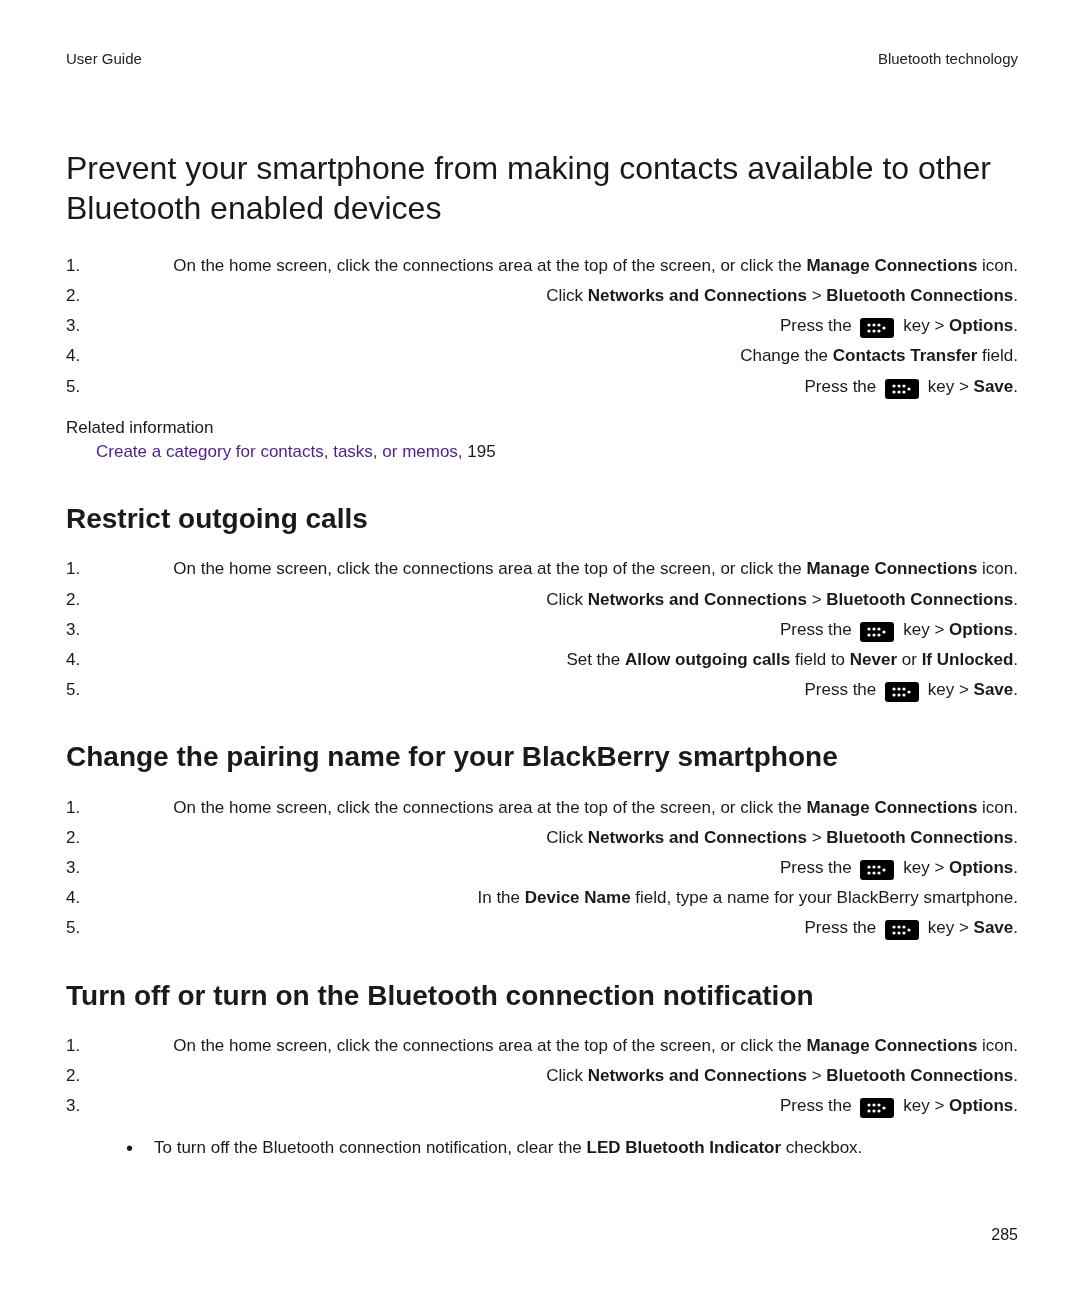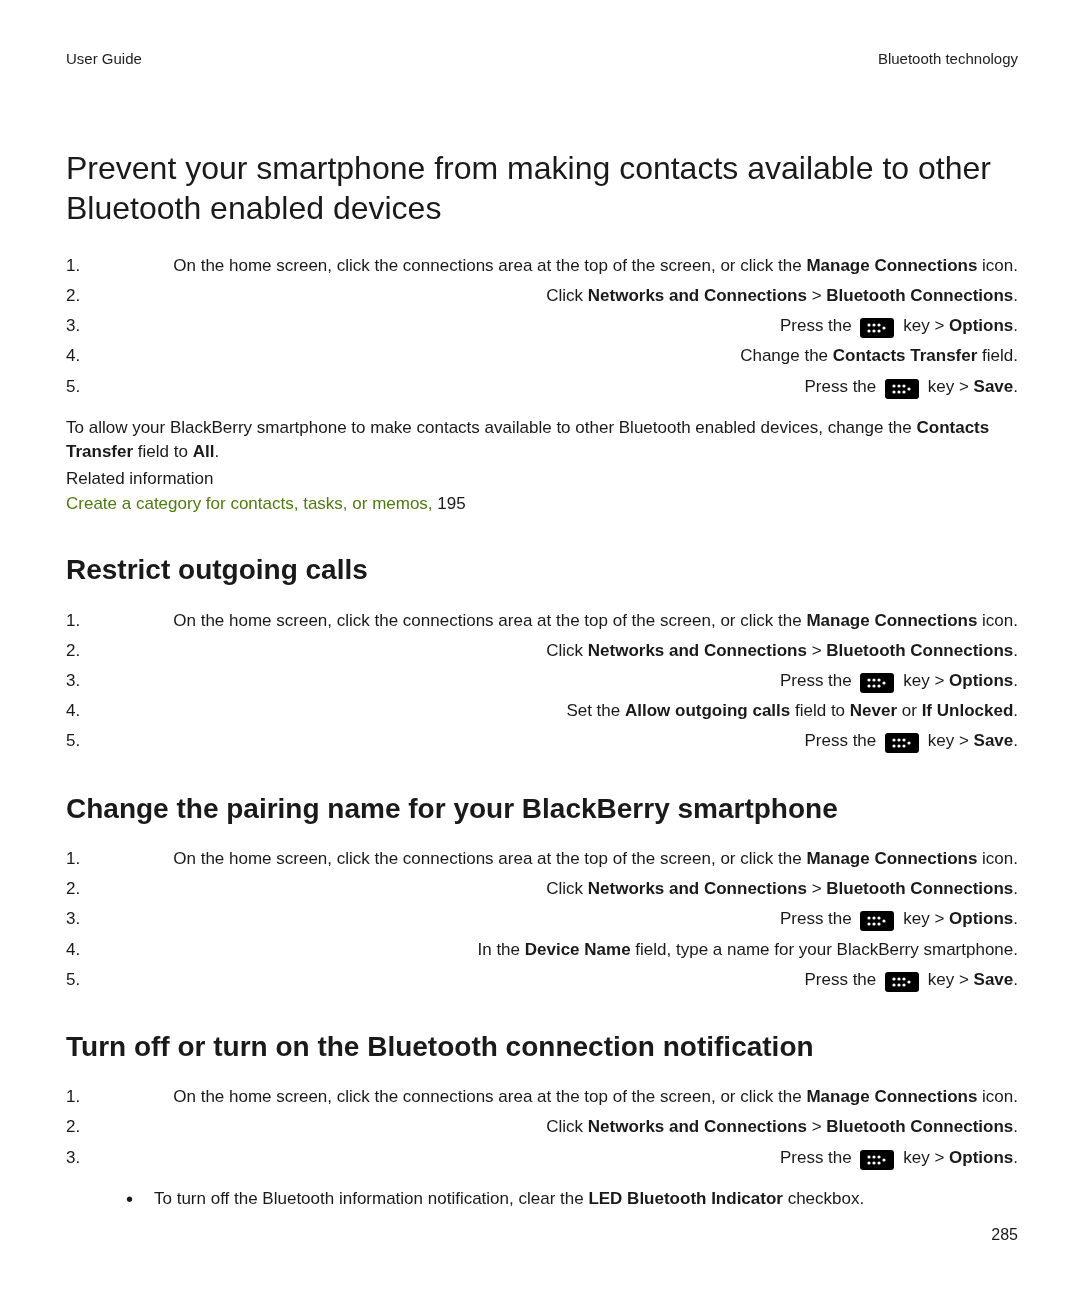--- a/index.html
+++ b/index.html
@@ -86,22 +86,23 @@
     color: #fff;
     border-radius: 3px;
     margin: 0 4px;
     vertical-align: -3px;
   }
   .bbkey svg { display: block; }
   .bold { font-weight: 700; }
   .para { margin: 10px 0 2px 0; }
   .related-title { font-weight: 400; margin-top: 2px; }
   .related-link {
-    color: #4d7c0f;
+    color: #4c1d95;
     display: inline;
+    margin-left: 30px;
   }
   .page-number {
     position: absolute;
     bottom: 38px;
     right: 62px;
     font-size: 16px;
   }
 </style>
 </head>
 <body>
@@ -163,23 +164,20 @@
                 <circle cx="8" cy="9" r="1.6"></circle>
                 <circle cx="13" cy="3" r="1.6"></circle>
                 <circle cx="13" cy="9" r="1.6"></circle>
                 <circle cx="18" cy="6" r="1.6"></circle>
               </g>
             </svg>
           </span><span> key &gt; </span><span class="bold">Save</span><span>.</span>
       </span>
     </li>
   </ol>
-  <div class="para">
-    <span>To allow your BlackBerry smartphone to make contacts available to other Bluetooth enabled devices, change the </span><span class="bold">Contacts Transfer</span><span> field to </span><span class="bold">All</span><span>.</span>
-  </div>
   <div class="related-title">Related information</div>
   <div>
     <span class="related-link">Create a category for contacts, tasks, or memos, </span><span>195</span>
   </div>
 
   <h2>Restrict outgoing calls</h2>
   <ol class="steps">
     <li>
         <span class="num">1.</span>
       <span class="txt">
@@ -324,19 +322,19 @@
               </g>
             </svg>
           </span><span> key &gt; </span><span class="bold">Options</span><span>.</span>
       </span>
     </li>
   </ol>
   <ul class="bullets">
     <li>
       <span class="dot">•</span>
       <span class="txt">
-        <span>To turn off the Bluetooth information notification, clear the </span><span class="bold">LED Bluetooth Indicator</span><span> checkbox.</span>
+        <span>To turn off the Bluetooth connection notification, clear the </span><span class="bold">LED Bluetooth Indicator</span><span> checkbox.</span>
       </span>
     </li>
   </ul>
 
   <div class="page-number">285</div>
 </div>
 
 </body></html>

